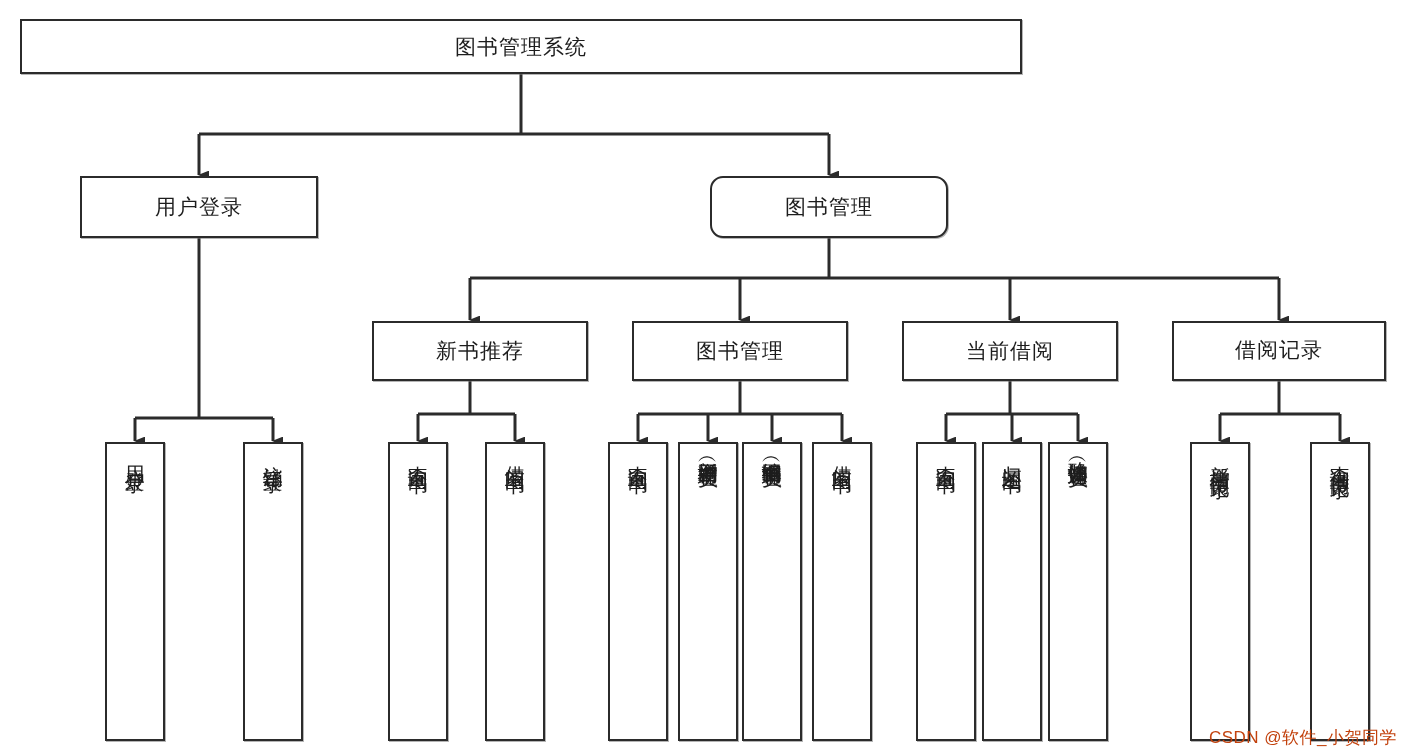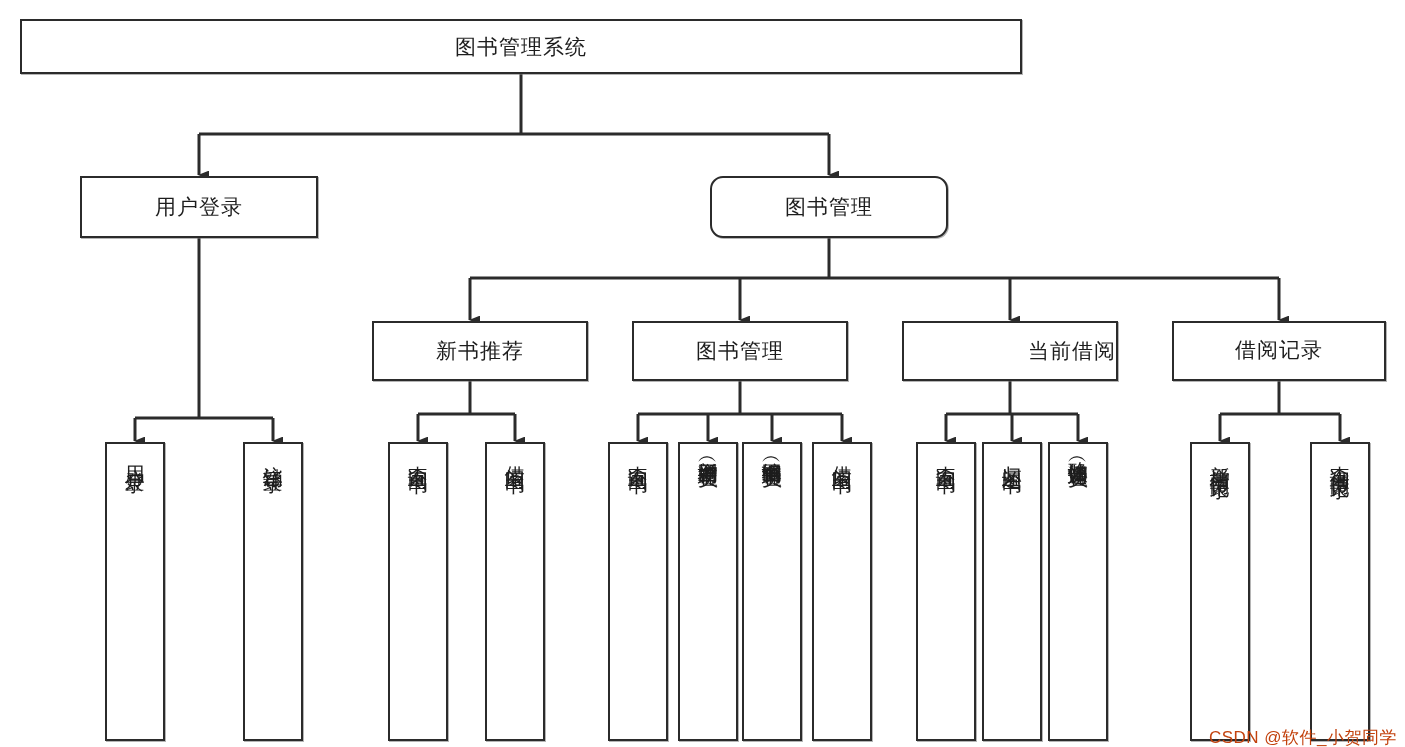--- a/index.html
+++ b/index.html
@@ -129,21 +129,21 @@
       </div>
       <div class="node horizontal" style="left: 710px; top: 170px; width: 238px; height: 62px; border-radius: 13px;">
         <span class="node-label">图书管理</span>
       </div>
       <div class="node horizontal" style="left: 372px; top: 315px; width: 216px; height: 60px;">
         <span class="node-label">新书推荐</span>
       </div>
       <div class="node horizontal" style="left: 632px; top: 315px; width: 216px; height: 60px;">
         <span class="node-label">图书管理</span>
       </div>
-      <div class="node horizontal" style="left: 902px; top: 315px; width: 216px; height: 60px; justify-content: flex-end;">
+      <div class="node horizontal" style="left: 902px; top: 315px; width: 216px; height: 60px;">
         <span class="node-label">当前借阅</span>
       </div>
       <div class="node horizontal" style="left: 1172px; top: 315px; width: 214px; height: 60px; font-family: Liberation Serif, serif;">
         <span class="node-label">借阅记录</span>
       </div>
       <div class="node vertical" style="left: 105px; top: 436px; width: 60px; height: 299px;">
         <span class="node-label">用户登录</span>
       </div>
       <div class="node vertical" style="left: 243px; top: 436px; width: 60px; height: 299px;">
         <span class="node-label">注销登录</span>

